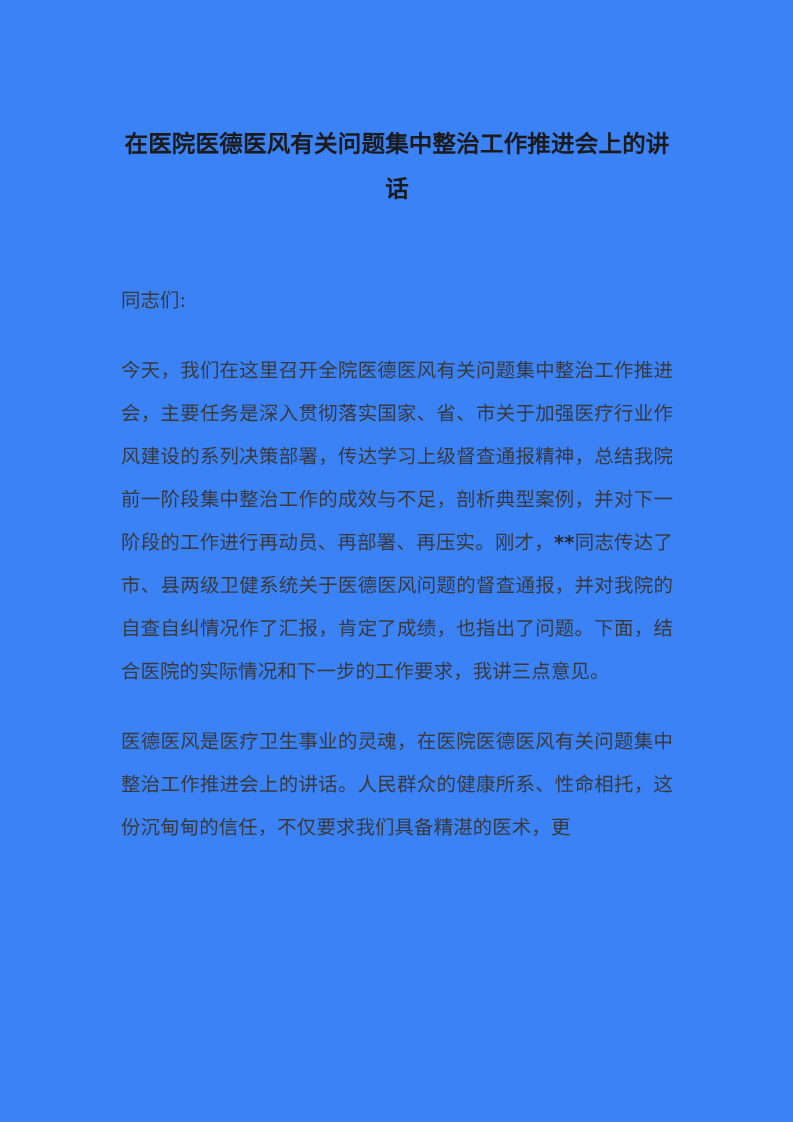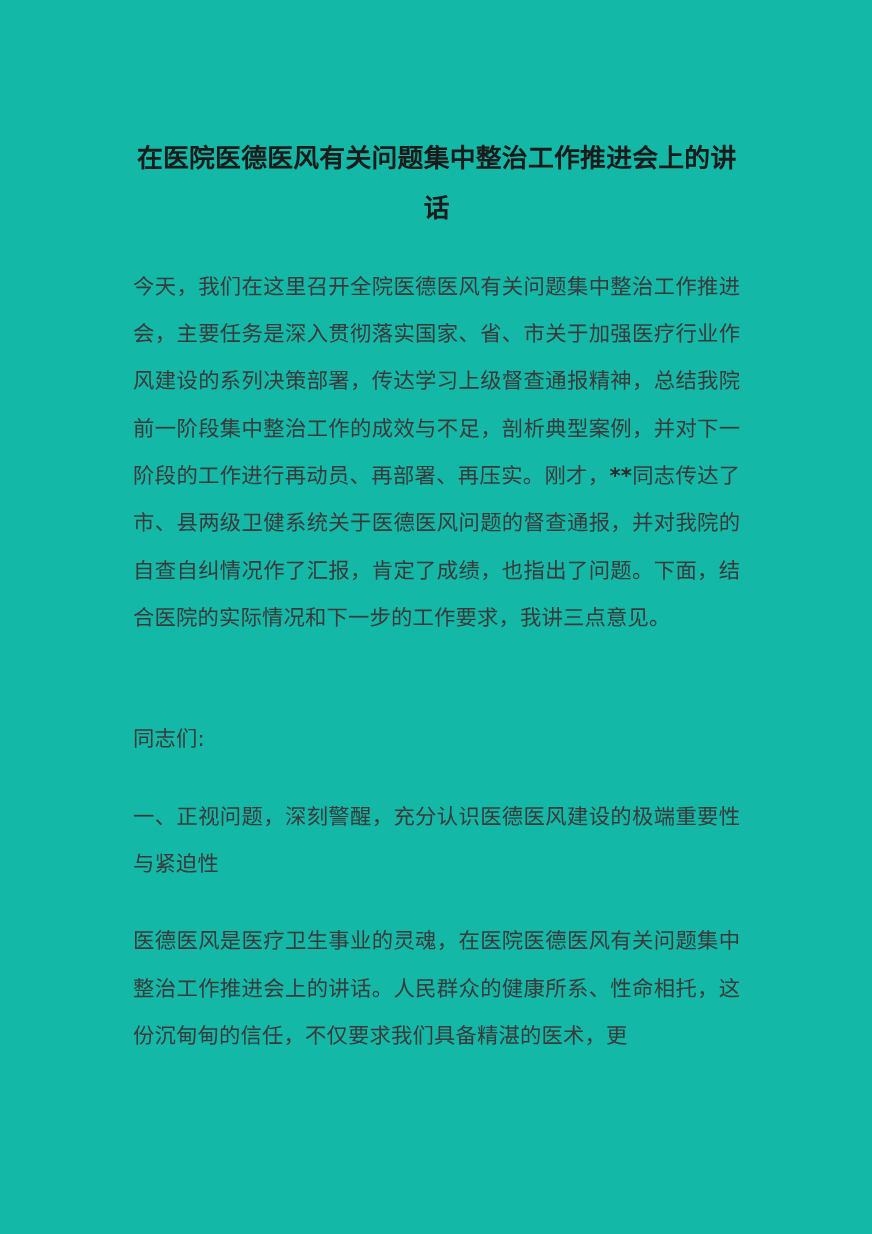--- a/index.html
+++ b/index.html
@@ -11,21 +11,21 @@
 
   body {
     font-family: "Liberation Serif", "DejaVu Serif", serif;
     -webkit-font-smoothing: antialiased;
   }
 
   .page {
     position: relative;
     width: 793px;
     height: 1122px;
-    background: #14b8a6;
+    background: #3b82f6;
     margin: 0 auto;
     overflow: hidden;
     box-sizing: border-box;
   }
 
   .doc-body {
     position: absolute;
     left: 121px;
     top: 0;
     width: 552px;
@@ -86,22 +86,21 @@
   }
 </style>
 </head>
 <body>
 
 <div class="page">
   <div class="doc-body">
 
     <h1 class="doc-title">在医院医德医风有关问题集中整治工作推进会上的讲话</h1>
 
+    <p class="para salutation last-line-left">同志们:</p>
+
     <p class="para para-gap"><span>今天，我们在这里召开全院医德医风有关问题集中整治工作推进会，主要任务是深入贯彻落实国家、省、市关于加强医疗行业作风建设的系列决策部署，传达学习上级督查通报精神，总结我院前一阶段集中整治工作的成效与不足，剖析典型案例，并对下一阶段的工作进行再动员、再部署、再压实。刚才，</span><span class="emphasis">**</span><span>同志传达了市、县两级卫健系统关于医德医风问题的督查通报，并对我院的自查自纠情况作了汇报，肯定了成绩，也指出了问题。下面，结合医院的实际情况和下一步的工作要求，我讲三点意见。</span></p>
 
-    <p class="para salutation last-line-left">同志们:</p>
-
-    <p class="para heading-gap section-heading">一、正视问题，深刻警醒，充分认识医德医风建设的极端重要性与紧迫性</p>
 
     <p class="para para-gap">医德医风是医疗卫生事业的灵魂，在医院医德医风有关问题集中整治工作推进会上的讲话。人民群众的健康所系、性命相托，这份沉甸甸的信任，不仅要求我们具备精湛的医术，更</p>
 
   </div>
 </div>
 
 </body></html>

